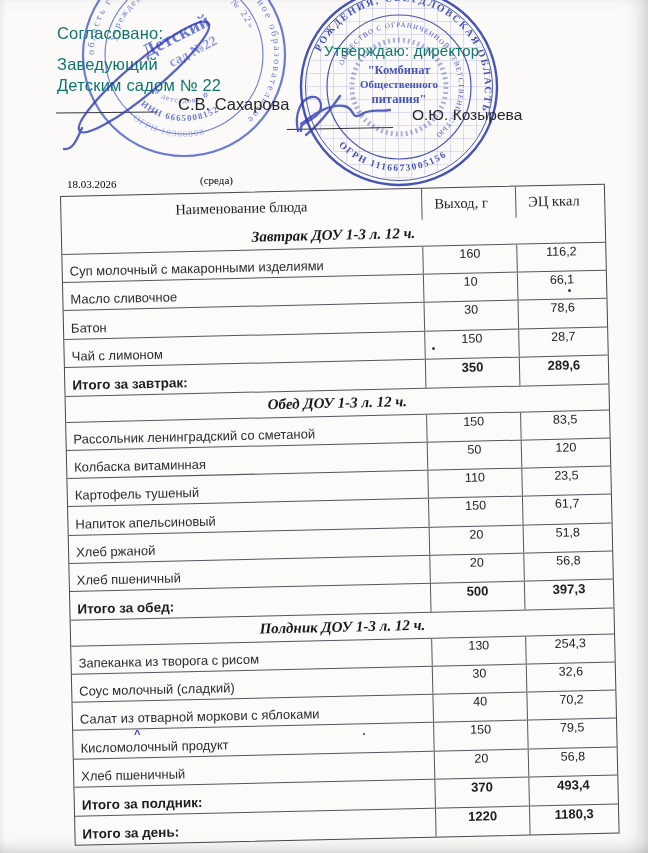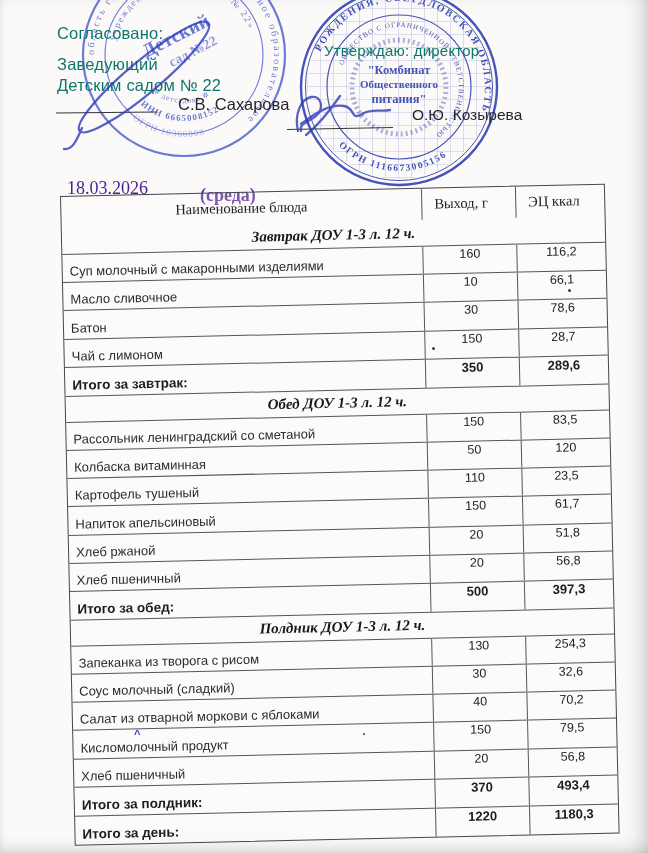--- a/index.html
+++ b/index.html
@@ -9,21 +9,21 @@
     box-shadow:inset -16px 0 22px -14px rgba(90,90,88,.35), inset 0 -12px 18px -12px rgba(90,90,88,.3), inset 3px 0 8px -6px rgba(90,90,88,.25);
     font-family:"Liberation Sans", sans-serif;color:#27272d;
   }
   
   .appr-line{position:absolute;font-size:16.5px;letter-spacing:.2px;color:#0f766e;white-space:nowrap;}
   .appr-line.r{font-size:15px;}
   .sig-underline{position:absolute;border-top:1.7px solid #34353c;}
   .signer{position:absolute;font-size:16.5px;color:#26262e;white-space:nowrap;}
   .signer.r{font-size:15.5px;}
   
-  .date-line{position:absolute;font-family:"Liberation Serif", serif;font-size:18px;color:#4c1d95;}
+  .date-line{position:absolute;font-family:"Liberation Serif", serif;font-size:11px;color:#000000;}
   
   .menu-table{
     position:absolute;left:60px;top:196px;width:545px;
     transform:rotate(-1.3deg);transform-origin:0 0;
     border:1.5px solid #46464c;background:rgba(255,255,255,.25);
     box-sizing:border-box;
   }
   .t-row{display:flex;border-top:1px solid #55555b;box-sizing:border-box;}
   .t-row:first-child{border-top:none;}
   .c1{width:361px;border-right:1px solid #55555b;box-sizing:border-box;}
@@ -128,21 +128,21 @@
     <g fill="none" stroke="#2e3cb8" stroke-width="2.3" stroke-linecap="round" opacity=".8">
       <ellipse cx="144" cy="77" rx="84" ry="16" transform="rotate(-40 144 77)"></ellipse>
       <path d="M82 128 C76 142 72 150 64 149"></path>
       <path d="M298 131 C294 114 301 99 311 97 C321 95 325 108 316 116 C308 123 299 123 301 131"></path>
       <path d="M301 124 C318 111 331 104 344 106 C356 108 350 121 362 114 C371 108 380 112 390 110"></path>
       <path d="M340 96 C329 112 317 126 306 135"></path>
     </g>
   </svg>
 
   <div class="date-line" style="left:67px;top:178px;">18.03.2026</div>
-  <div class="date-line" style="left:200px;top:185px;font-weight:bold;">(среда)</div>
+  <div class="date-line" style="left:200px;top:174px;">(среда)</div>
 
   <div class="menu-table">
     <div class="t-row row-header">
       <div class="c1">Наименование блюда</div>
       <div class="c2">Выход, г</div>
       <div class="c3">ЭЦ ккал</div>
     </div>
     <div id="table-body">
         <div class="t-row row-section">
           <span>Завтрак ДОУ 1-3 л. 12 ч.</span>

